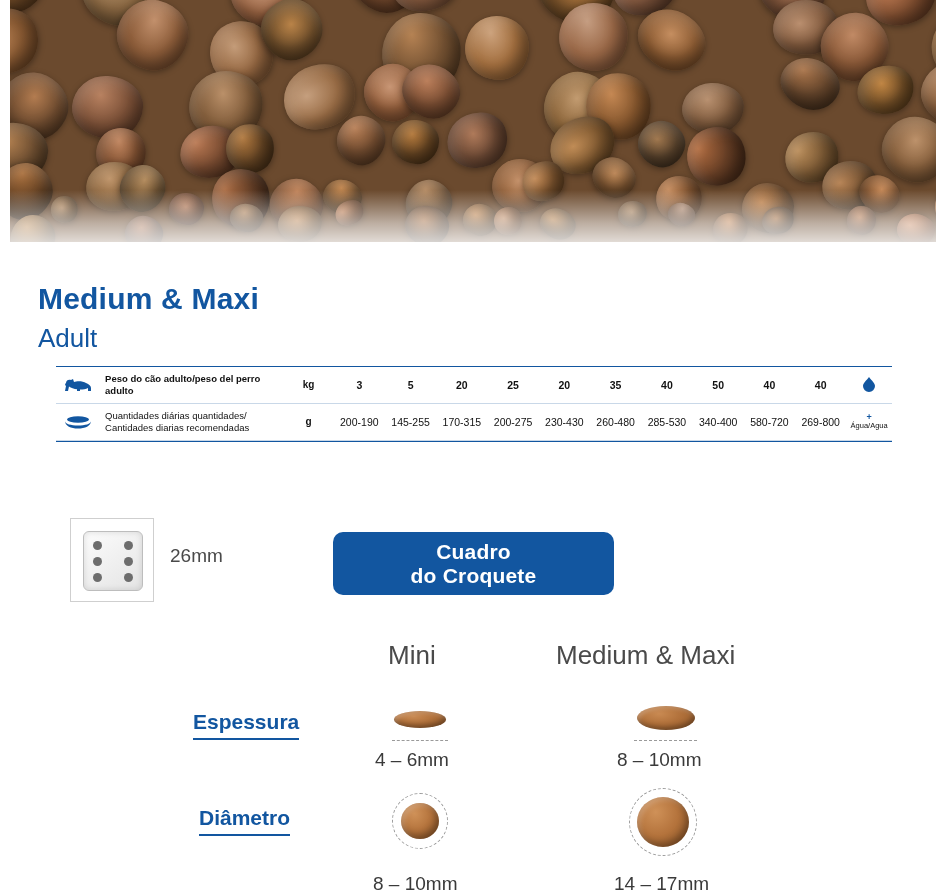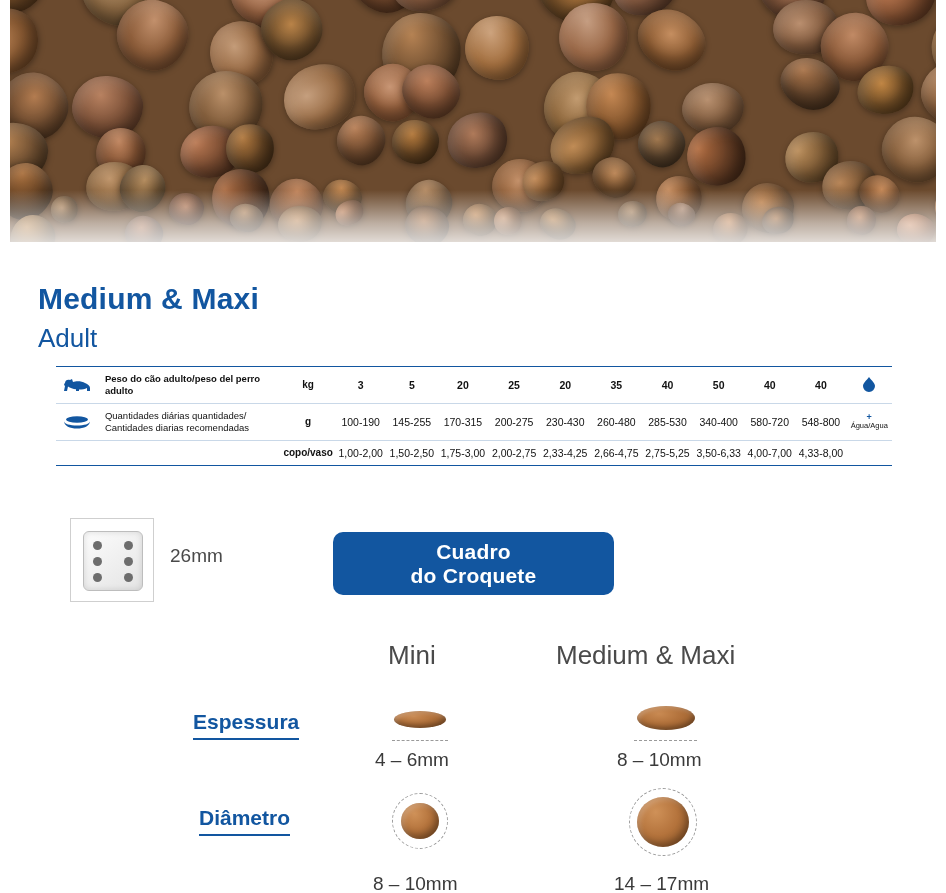--- a/index.html
+++ b/index.html
@@ -277,52 +277,36 @@
         <svg width="30" height="14" viewBox="0 0 30 14" aria-hidden="true">
           <ellipse cx="15" cy="4.5" rx="11" ry="3.2" fill="#1256a0"></ellipse>
           <path d="M2 6 C2 11,8 13.5,15 13.5 C22 13.5,28 11,28 6 C28 9,22 10.5,15 10.5 C8 10.5,2 9,2 6 Z" fill="#1256a0"></path>
         </svg>
       </td>
       <td class="lbl">
         <span>Quantidades diárias quantidades/</span><br>
         <span>Cantidades diarias recomendadas</span>
       </td>
       <td class="unit">g</td>
-      <td class="val">100-190</td>
+      <td class="val">200-190</td>
       <td class="val">145-255</td>
       <td class="val">170-315</td>
       <td class="val">200-275</td>
       <td class="val">230-430</td>
       <td class="val">260-480</td>
       <td class="val">285-530</td>
       <td class="val">340-400</td>
       <td class="val">580-720</td>
-      <td class="val">548-800</td>
+      <td class="val">269-800</td>
       <td class="water-cell">
         <div class="water-plus">+</div>
         <div>Água/Agua</div>
       </td>
     </tr>
 
-    <tr>
-      <td class="icon"></td>
-      <td class="lbl"></td>
-      <td class="unit">copo/vaso</td>
-      <td class="val">1,00-2,00</td>
-      <td class="val">1,50-2,50</td>
-      <td class="val">1,75-3,00</td>
-      <td class="val">2,00-2,75</td>
-      <td class="val">2,33-4,25</td>
-      <td class="val">2,66-4,75</td>
-      <td class="val">2,75-5,25</td>
-      <td class="val">3,50-6,33</td>
-      <td class="val">4,00-7,00</td>
-      <td class="val">4,33-8,00</td>
-      <td class="water-cell"></td>
-    </tr>
   </tbody>
     </table>
   <div class="rule"></div>
 </div>
 
 <div class="dice-box">
   <div class="dice">
     <span class="pip" style="left:9px;  top:9px;"></span>
     <span class="pip" style="left:9px;  top:25px;"></span>
     <span class="pip" style="left:9px;  top:41px;"></span>

